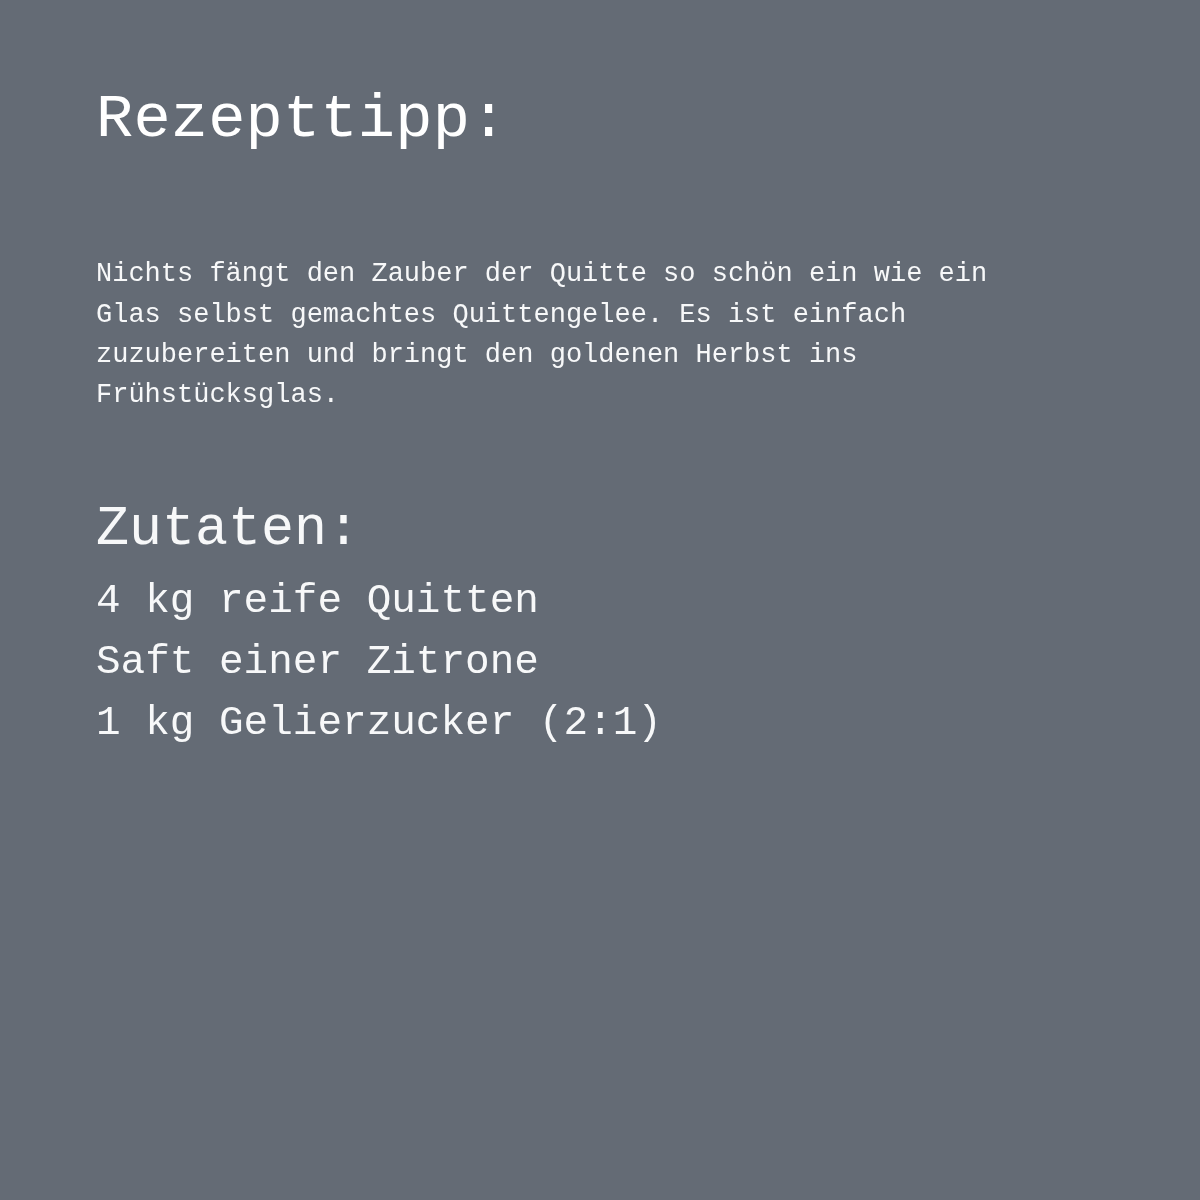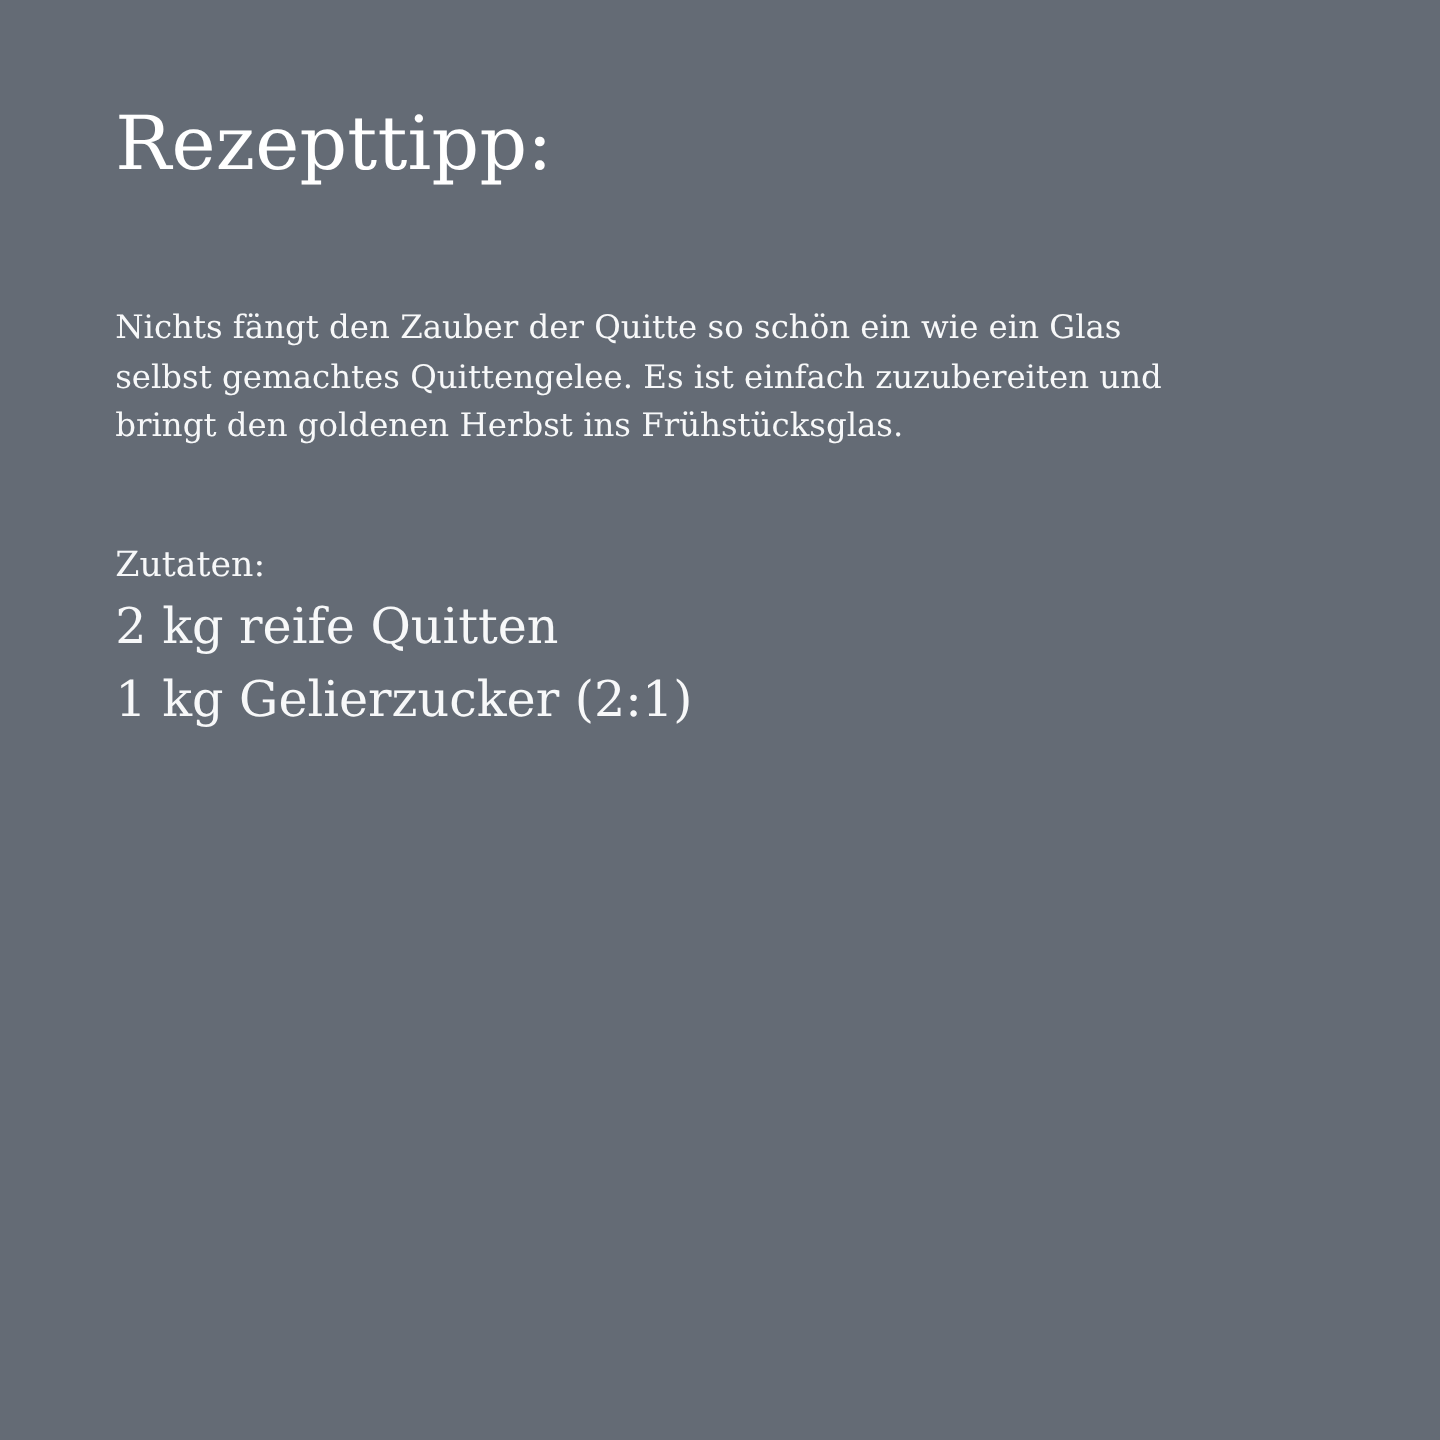--- a/index.html
+++ b/index.html
@@ -12,20 +12,21 @@
     background: #646b75;
     font-family: "DejaVu Serif", "Liberation Serif", serif;
     color: #ffffff;
     overflow: hidden;
   }
   .card {
     box-sizing: border-box;
     width: 1104px;
     height: 1200px;
     padding: 78px 96px 0 96px;
+    font-family: Liberation Mono, monospace;
   }
   .title {
     font-size: 62px;
     line-height: 1.36;
     font-weight: normal;
     letter-spacing: 0.2px;
     margin: 0;
     color: #ffffff;
   }
   .title .line {
@@ -41,21 +42,21 @@
     color: #f7f8f9;
   }
   .ingredients {
     padding-top: 74px;
     font-size: 41px;
     line-height: 1.49;
     color: #f7f8f9;
   }
   .ingredients-heading {
     margin: 0;
-    font-size: 29px;
+    font-size: 55px;
     font-weight: normal;
     line-height: 1.49;
   }
   .ingredient-list {
     list-style: none;
     margin: 0;
     padding: 0;
   }
   .ingredient-list li {
     line-height: 1.49;
@@ -69,18 +70,19 @@
 
   <h1 class="title">
     <span class="line">Rezepttipp:</span>
   </h1>
 
   <p class="intro">Nichts fängt den Zauber der Quitte so schön ein wie ein Glas selbst gemachtes Quittengelee. Es ist einfach zuzubereiten und bringt den goldenen Herbst ins Frühstücksglas.</p>
 
   <div class="ingredients">
     <p class="ingredients-heading">Zutaten:</p>
     <ul class="ingredient-list">
-      <li>2 kg reife Quitten</li>
+      <li>4 kg reife Quitten</li>
+      <li>Saft einer Zitrone</li>
       <li>1 kg Gelierzucker (2:1)</li>
     </ul>
   </div>
 
 </div>
 
 </body></html>

